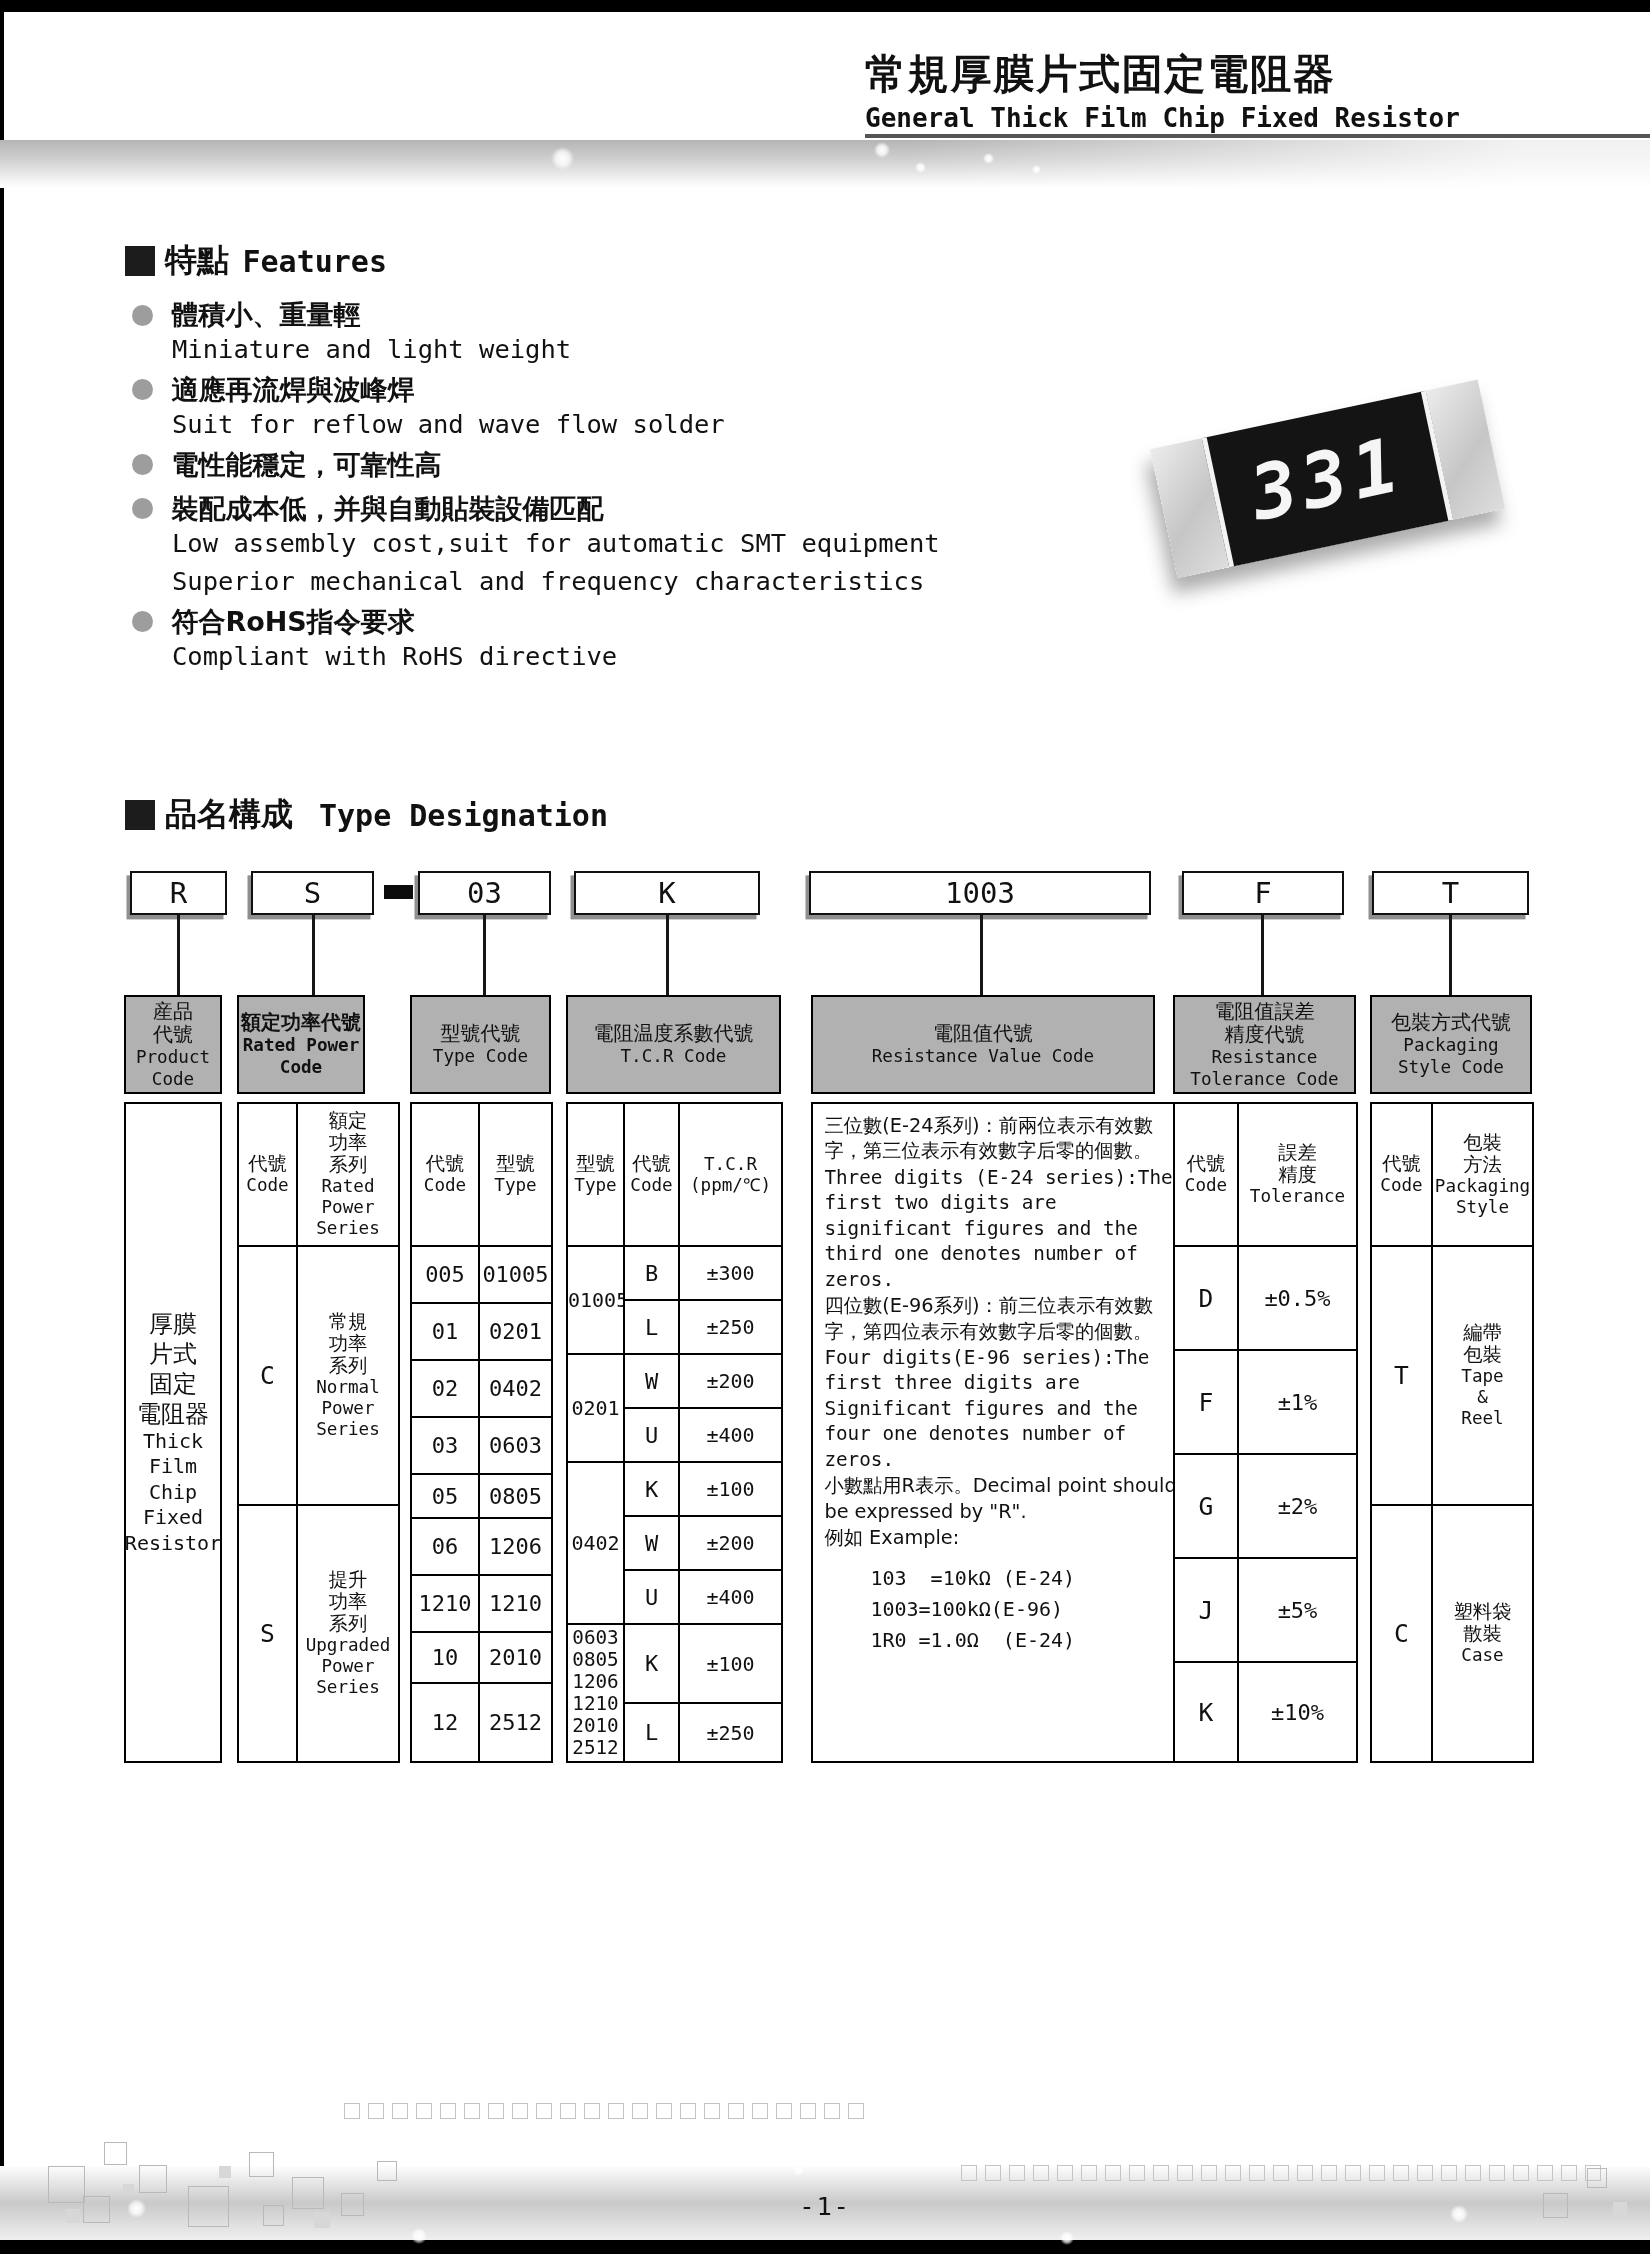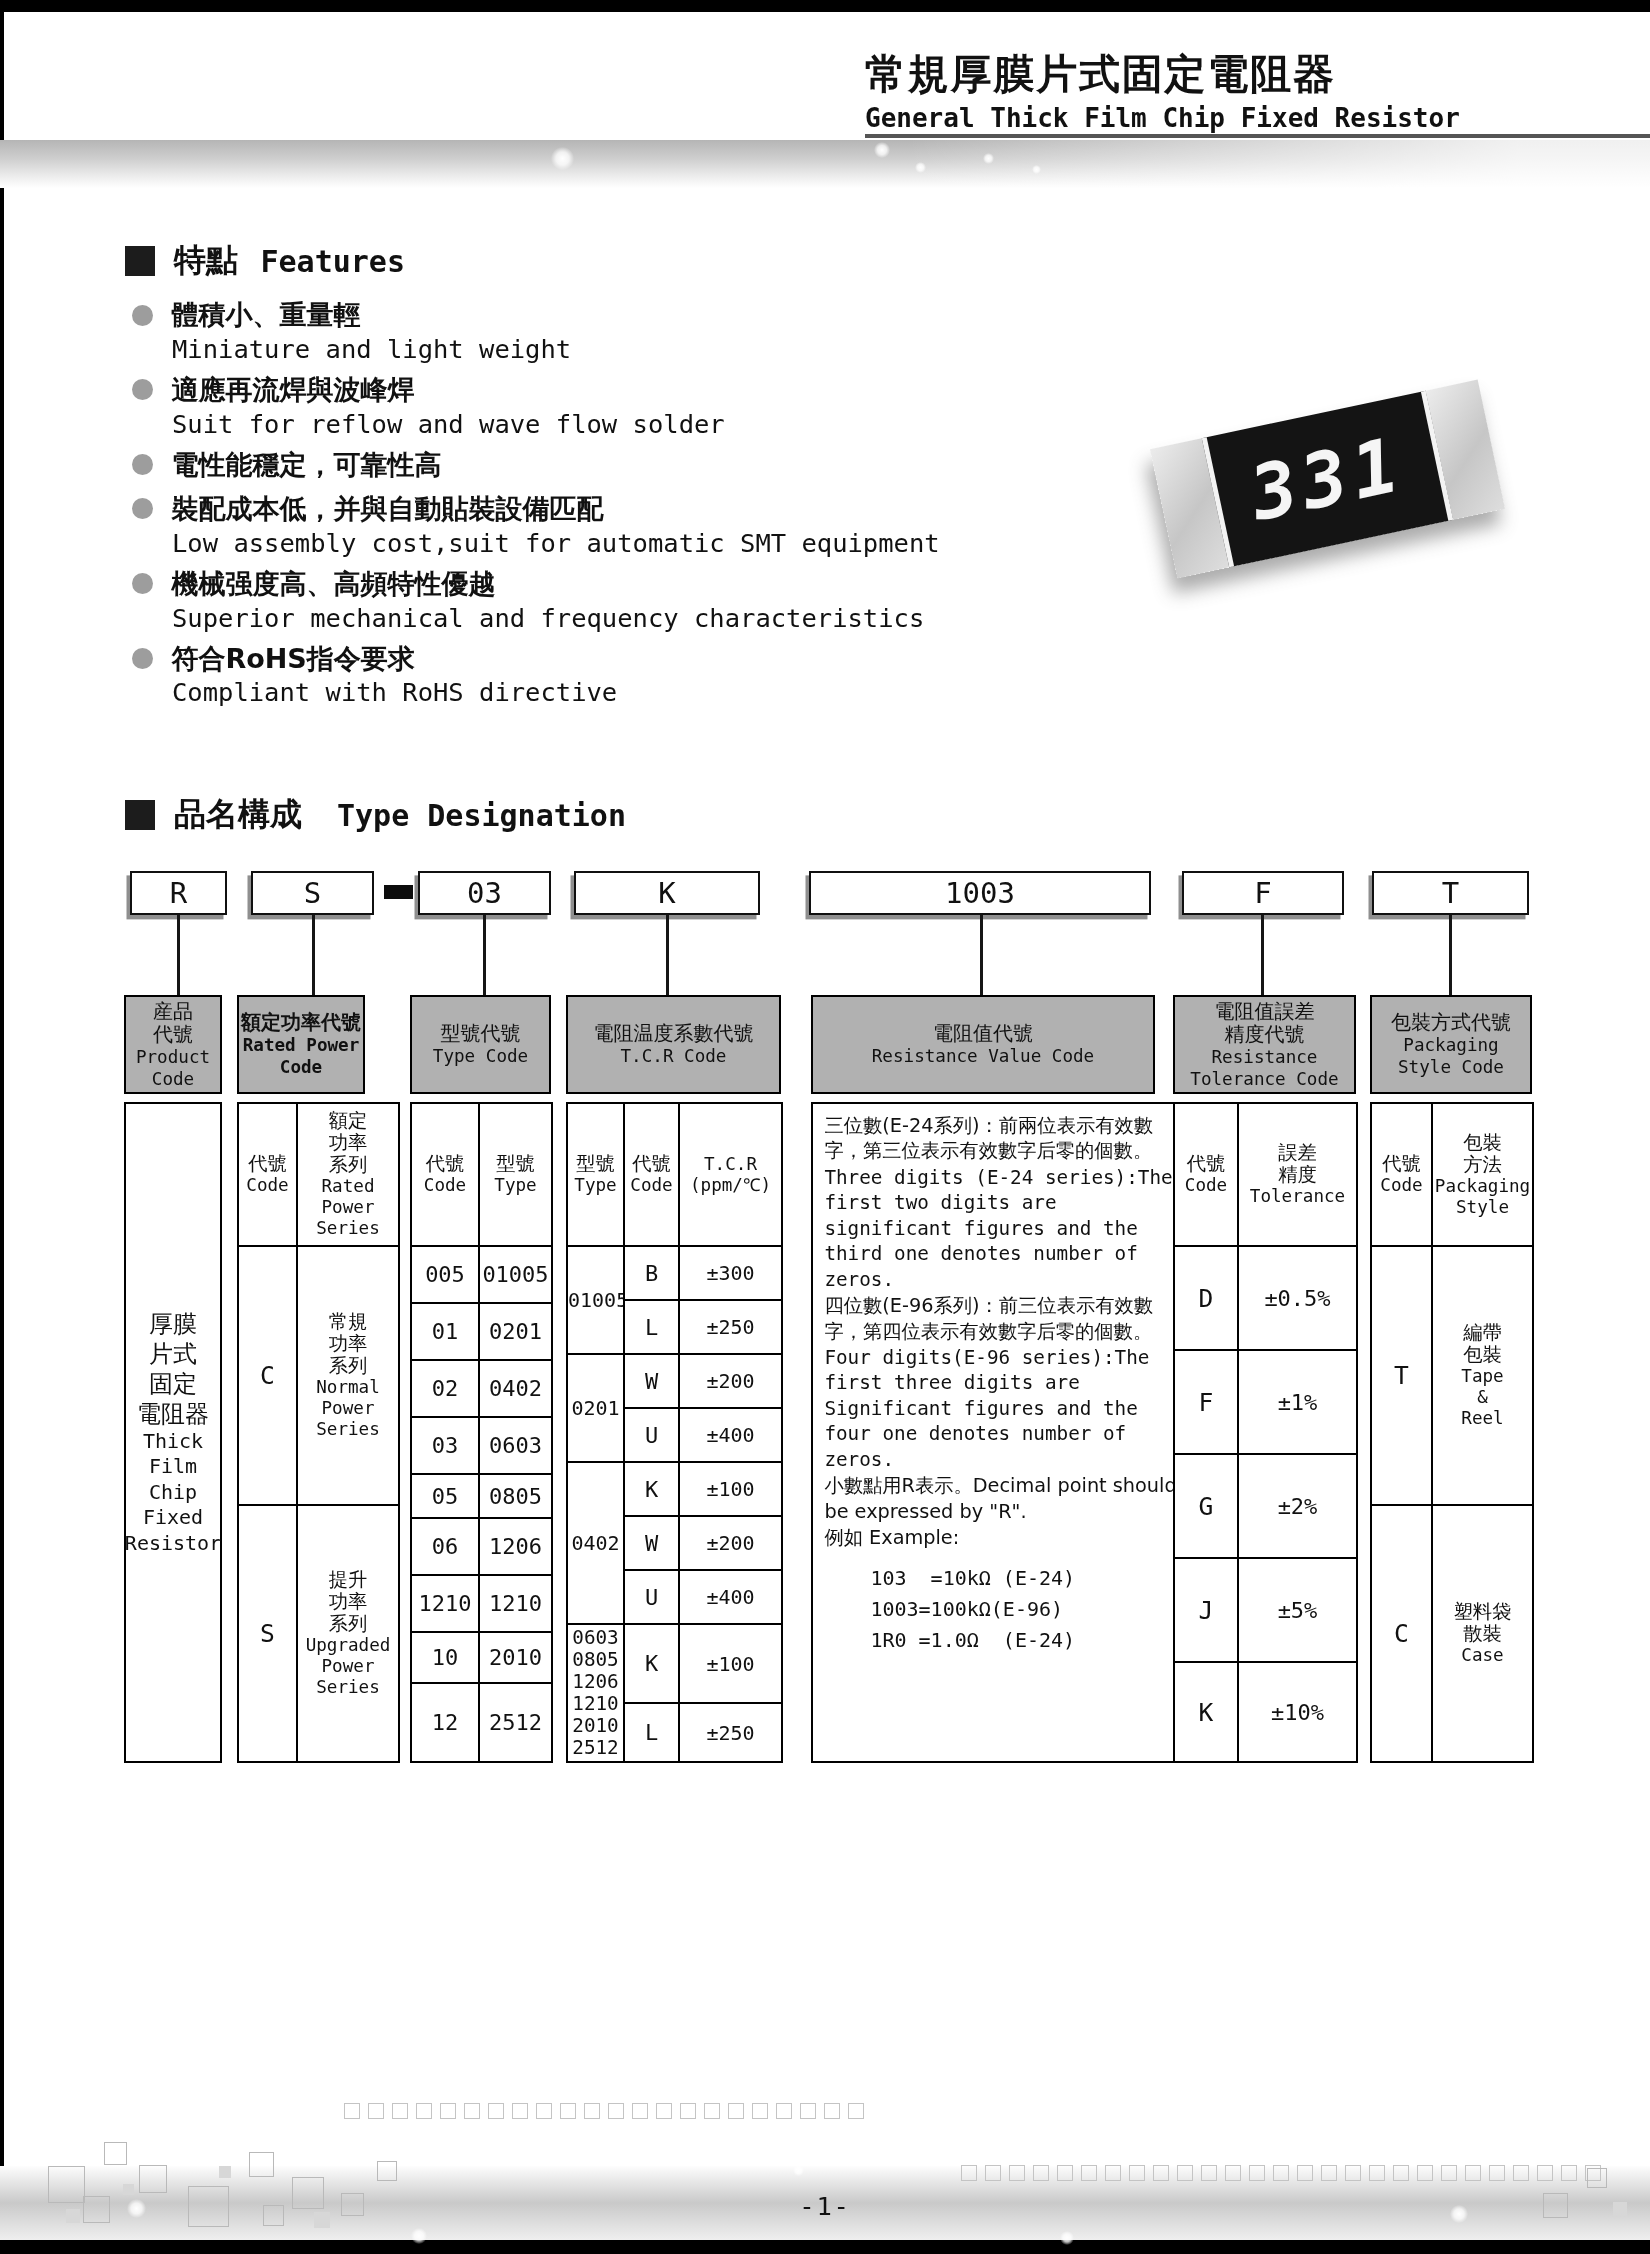--- a/index.html
+++ b/index.html
@@ -23,21 +23,21 @@
   .grad-band{
     position:absolute;left:0;top:140px;width:100%;height:48px;
     background:
       linear-gradient(to right, rgba(255,255,255,0) 55%, rgba(255,255,255,.8) 92%),
       linear-gradient(to bottom,#b5b5b5 0%,#cfcfcf 40%,#ececec 75%,#ffffff 100%);
   }
   .sparkle{position:absolute;border-radius:50%;
     background:radial-gradient(circle,#fff 0%,rgba(255,255,255,.75) 40%,rgba(255,255,255,0) 72%);}
 
   
-  .section-head{position:absolute;display:flex;align-items:center;gap:19px;}
+  .section-head{position:absolute;display:flex;align-items:center;gap:10px;}
   .section-head .sq{width:30px;height:30px;background:#1c1c1c;flex:0 0 30px;}
   .section-head .t-zh{font-size:32px;font-weight:bold;}
   .section-head .t-en{font-size:30px;font-weight:bold;margin-left:3.5px;}
 
   
   .features{position:absolute;left:132px;top:297px;width:966px;}
   .feature{margin-bottom:8px;}
   .feature .zh-line{display:flex;align-items:center;gap:18.4px;font-size:27px;font-weight:bold;line-height:36px;}
   .feature .bullet{width:21px;height:21px;border-radius:50%;background:#9d9d9d;flex:0 0 21px;}
   .feature .en-line{font-size:25.5px;line-height:30px;margin-left:40px;margin-top:0.9px;}
@@ -142,24 +142,20 @@
       </div>
   </div>
   <div class="feature">
     <div class="zh-line">
         <span class="bullet"></span>
         <span class="zh">裝配成本低，并與自動貼裝設備匹配</span>
       </div>
     <div class="en-line en">Low assembly cost,suit for automatic SMT equipment</div>
   </div>
   <div class="feature">
-    <div class="zh-line">
-        <span class="bullet"></span>
-        <span class="zh">機械强度高、高頻特性優越</span>
-      </div>
     <div class="en-line en">Superior mechanical and frequency characteristics</div>
   </div>
   <div class="feature">
     <div class="zh-line">
         <span class="bullet"></span>
         <span class="zh">符合RoHS指令要求</span>
       </div>
     <div class="en-line en">Compliant with RoHS directive</div>
   </div>
 </div>

